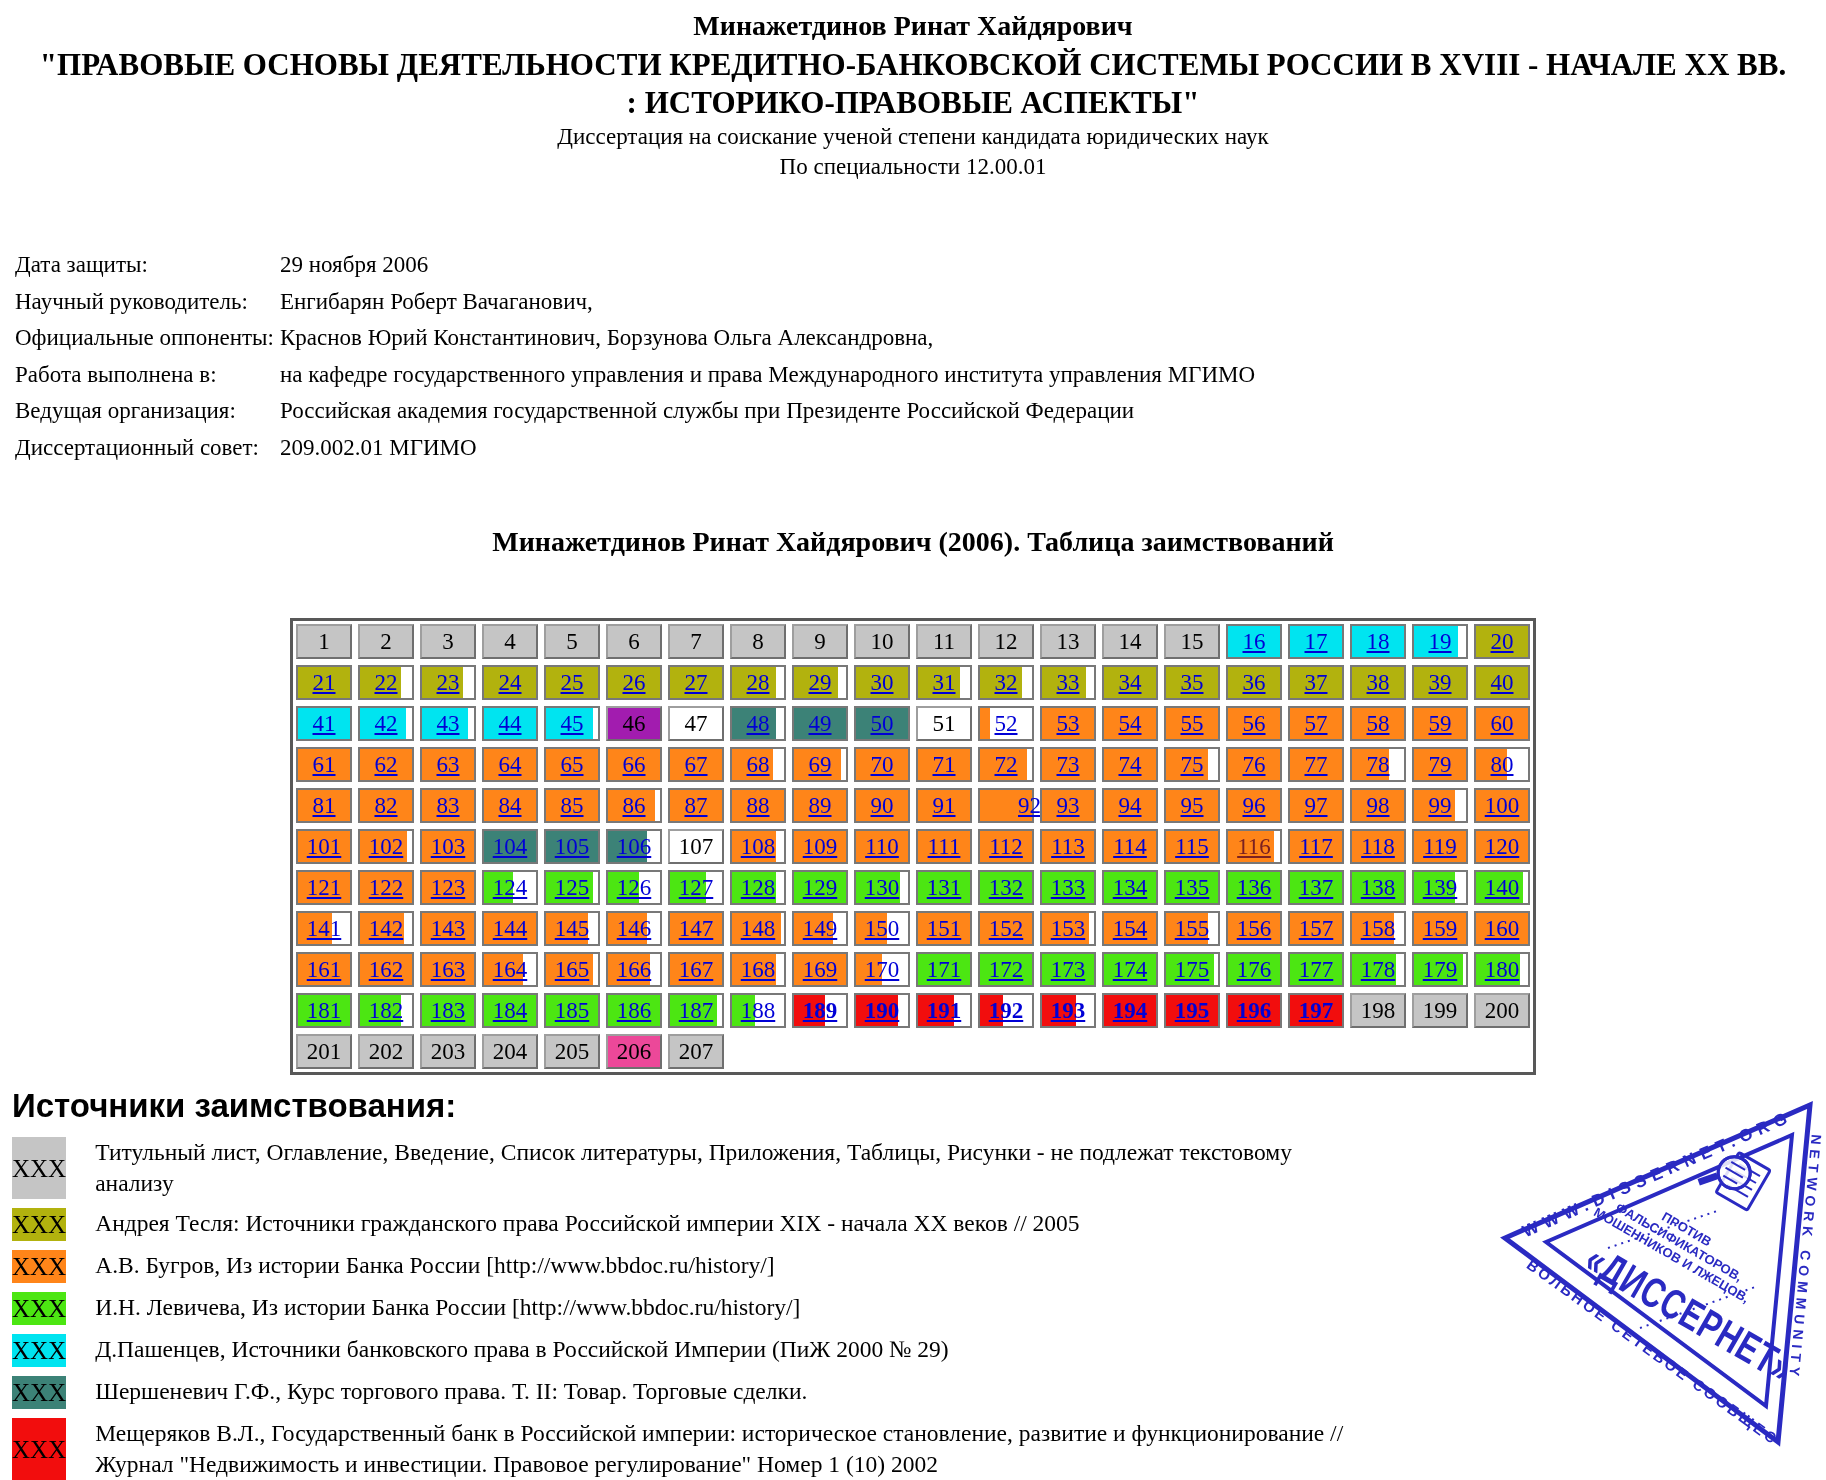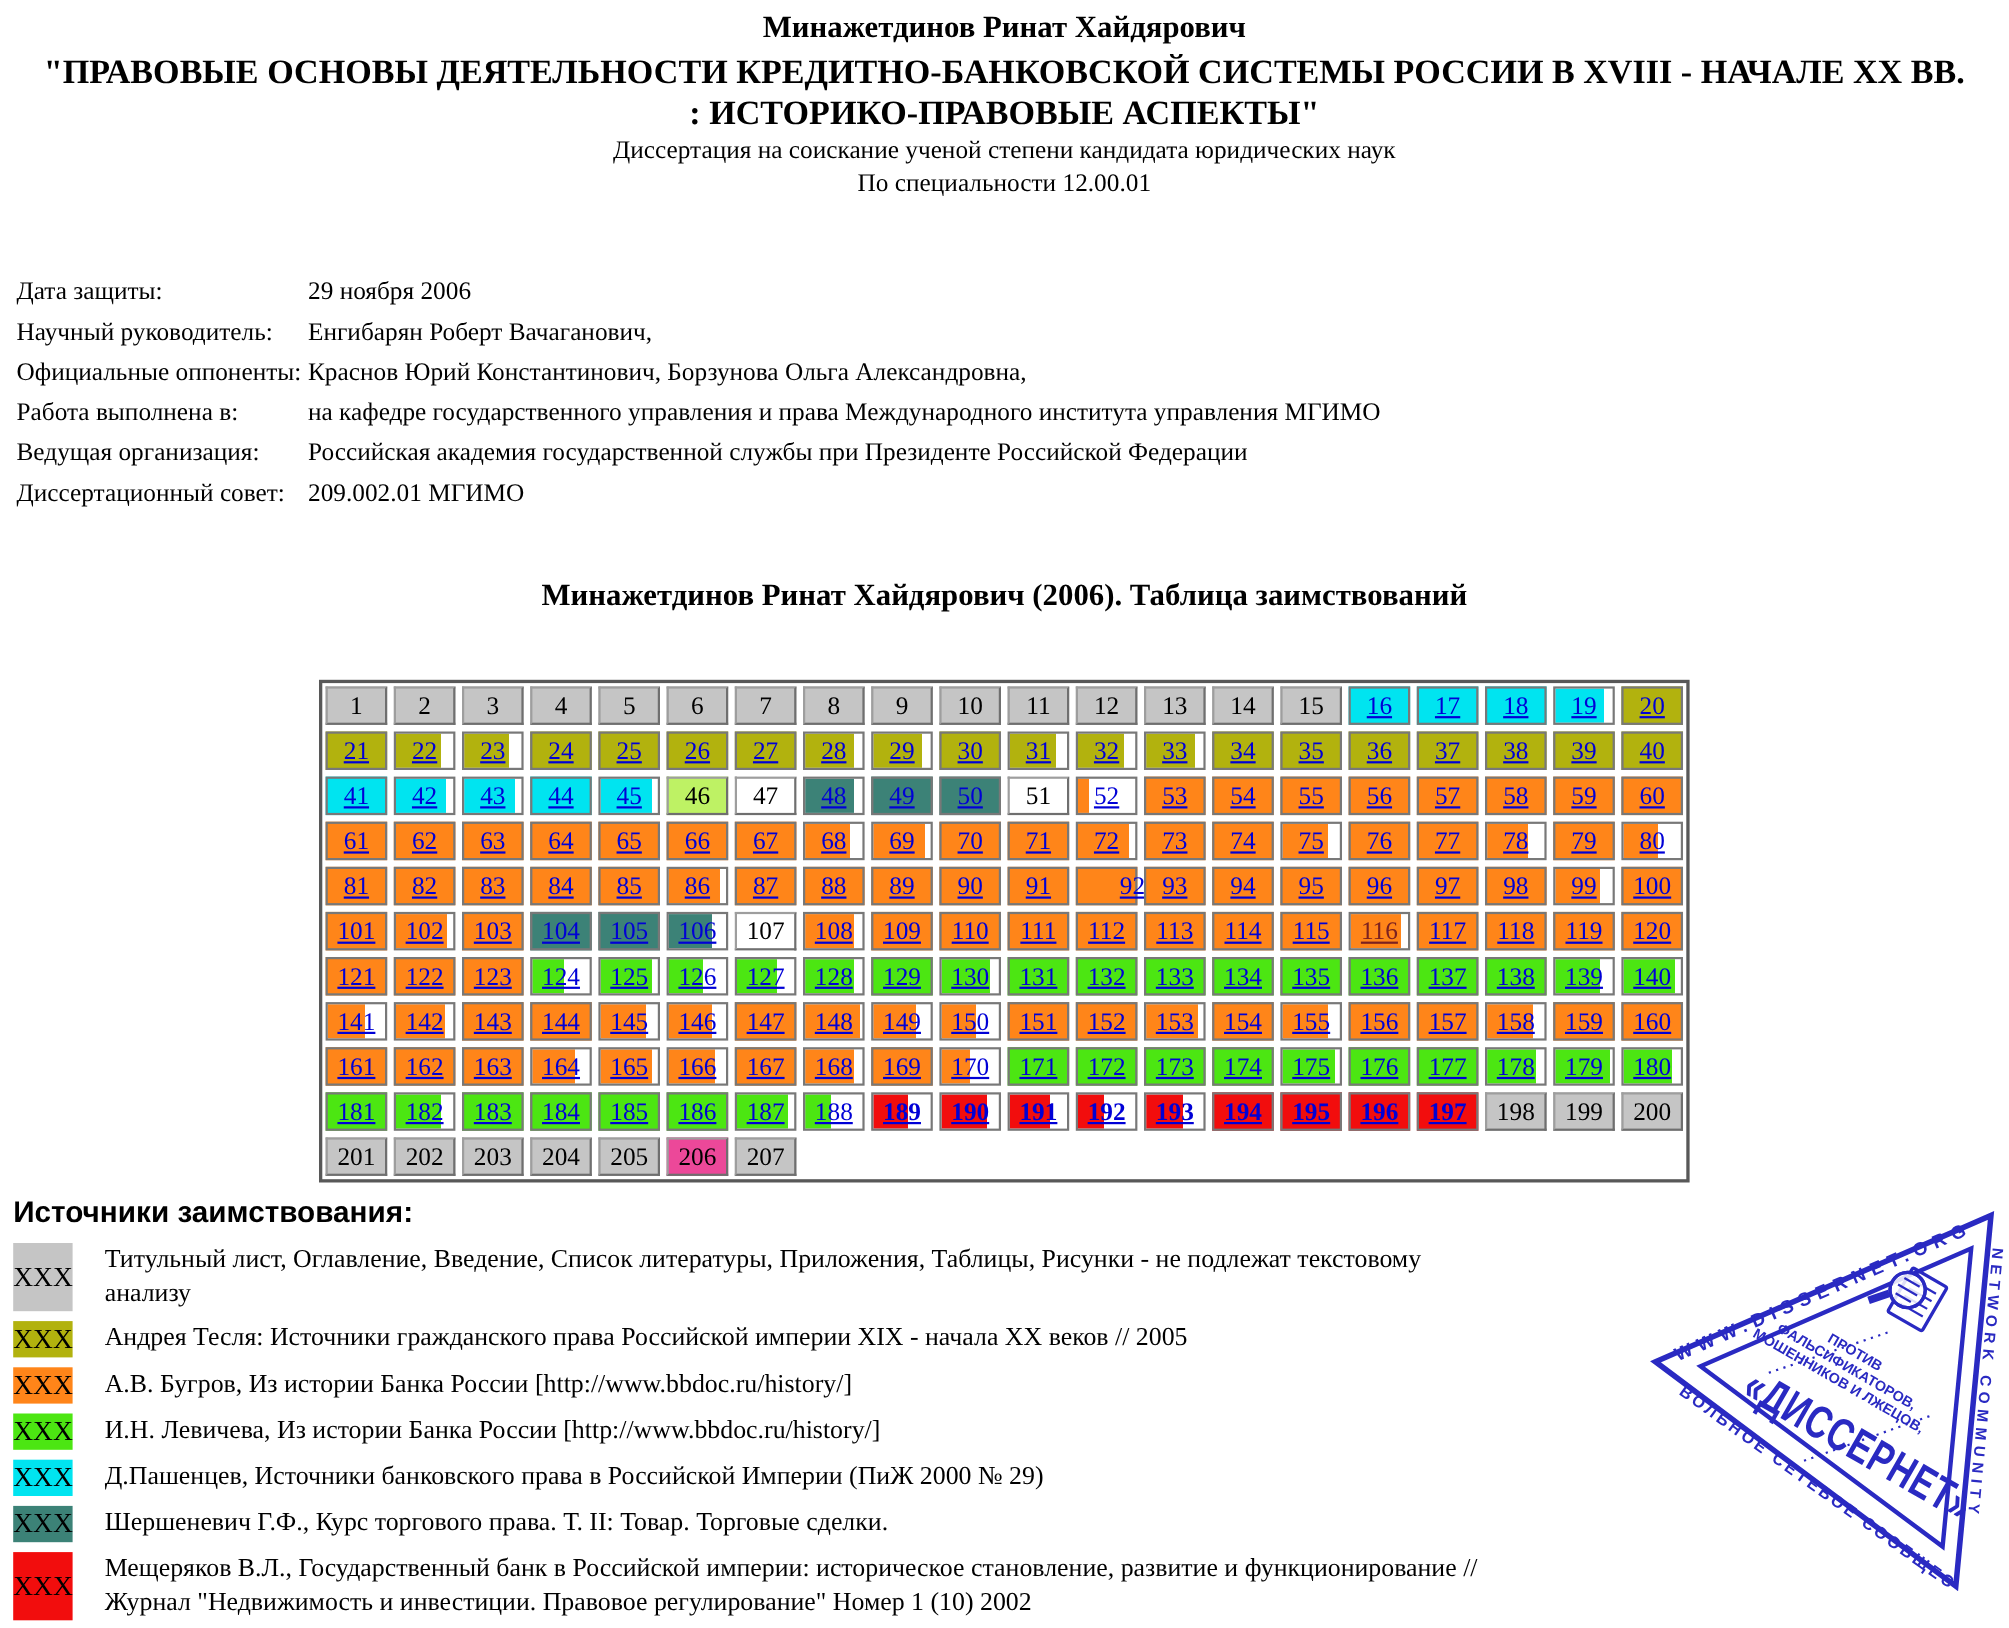--- a/index.html
+++ b/index.html
@@ -28,21 +28,21 @@
     border:2px solid #787878; display:flex; align-items:center; justify-content:center;
     font-size:23px;
   }
   .cell.plain { border-color:#9e9e9e #6f6f6f #6f6f6f #9e9e9e; }
   .pagelink { color:#0000d6; text-decoration:underline; cursor:pointer; }
   .pagelink.visited { color:#7b2121; }
   .pagelink.bold { font-weight:bold; }
   .pagenum { color:#000; }
   
   .legend { margin:12px 0 0 12px; }
-  .legend-title { font-family:"Liberation Sans", sans-serif; font-size:27px; font-weight:bold; margin:0 0 12px 0; }
+  .legend-title { font-family:"Liberation Sans", sans-serif; font-size:33px; font-weight:bold; margin:0 0 12px 0; }
   .legend-item { display:flex; gap:29px; margin-bottom:9px; font-size:23.5px; line-height:1.32; }
   .chip {
     flex:0 0 54px; align-self:stretch; min-height:33px;
     display:flex; align-items:center; justify-content:center;
     font-size:25px; color:#000;
   }
   .legend-text { max-width:1270px; }
   
   .stamp { position:absolute; left:1490px; top:1090px; width:336px; height:372px; }
   .stamp text { fill:#2a2ac2; font-family:"Liberation Sans", sans-serif; font-weight:bold; }
@@ -219,21 +219,21 @@
       </div>
       <div class="cell" style="background: linear-gradient(to right, rgb(0, 228, 240) 88%, rgb(255, 255, 255) 88%);">
         <span class="pagelink">43</span>
       </div>
       <div class="cell" style="background: rgb(0, 228, 240);">
         <span class="pagelink">44</span>
       </div>
       <div class="cell" style="background: linear-gradient(to right, rgb(0, 228, 240) 90%, rgb(255, 255, 255) 90%);">
         <span class="pagelink">45</span>
       </div>
-      <div class="cell plain" style="background: #bef264;">
+      <div class="cell plain" style="background: #a21caf;">
         <span class="pagenum">46</span>
       </div>
       <div class="cell plain" style="background: rgb(255, 255, 255);">
         <span class="pagenum">47</span>
       </div>
       <div class="cell" style="background: linear-gradient(to right, rgb(60, 130, 119) 85%, rgb(255, 255, 255) 85%);">
         <span class="pagelink">48</span>
       </div>
       <div class="cell" style="background: rgb(60, 130, 119);">
         <span class="pagelink">49</span>

